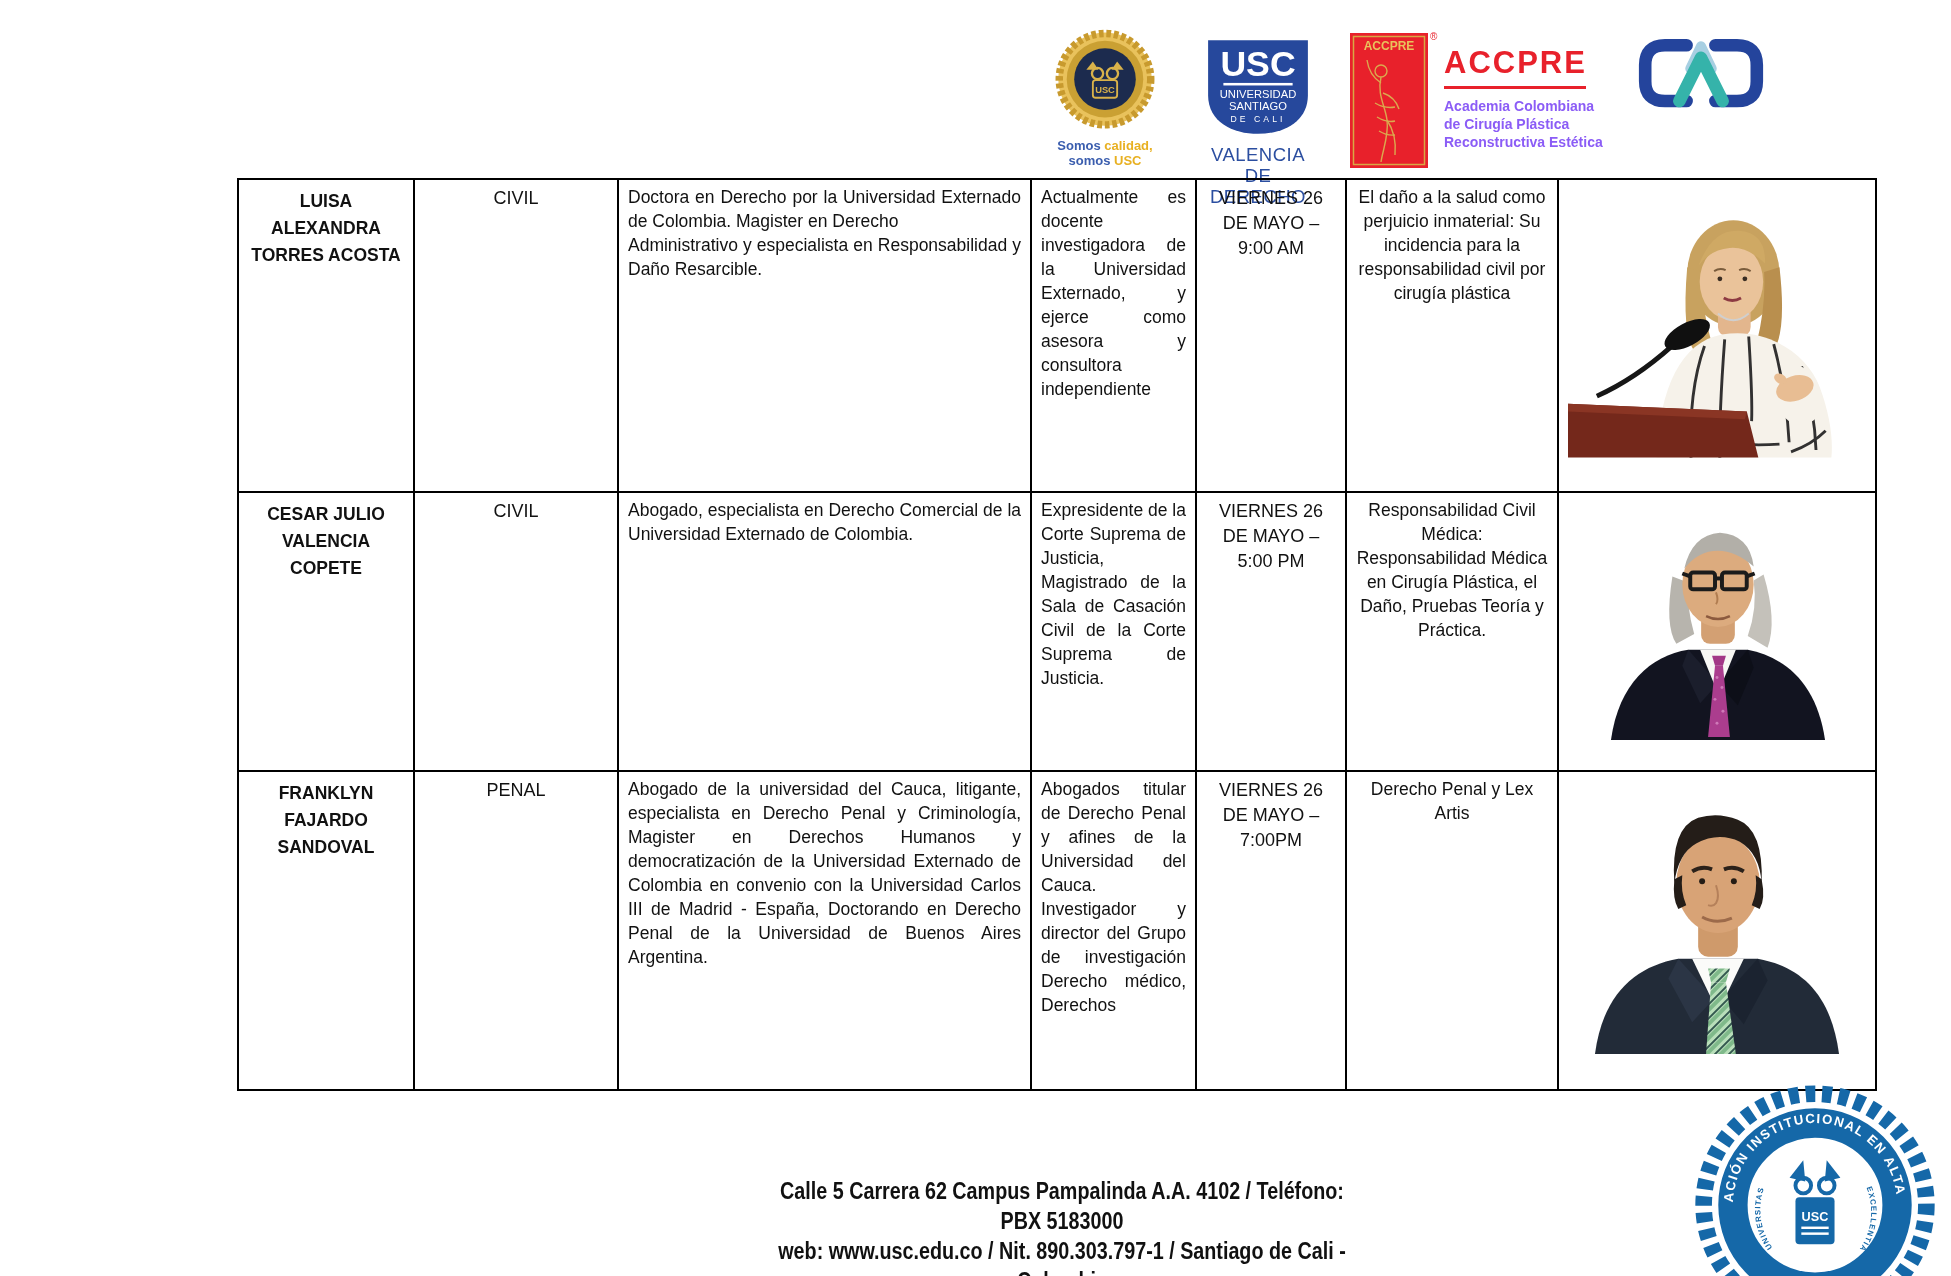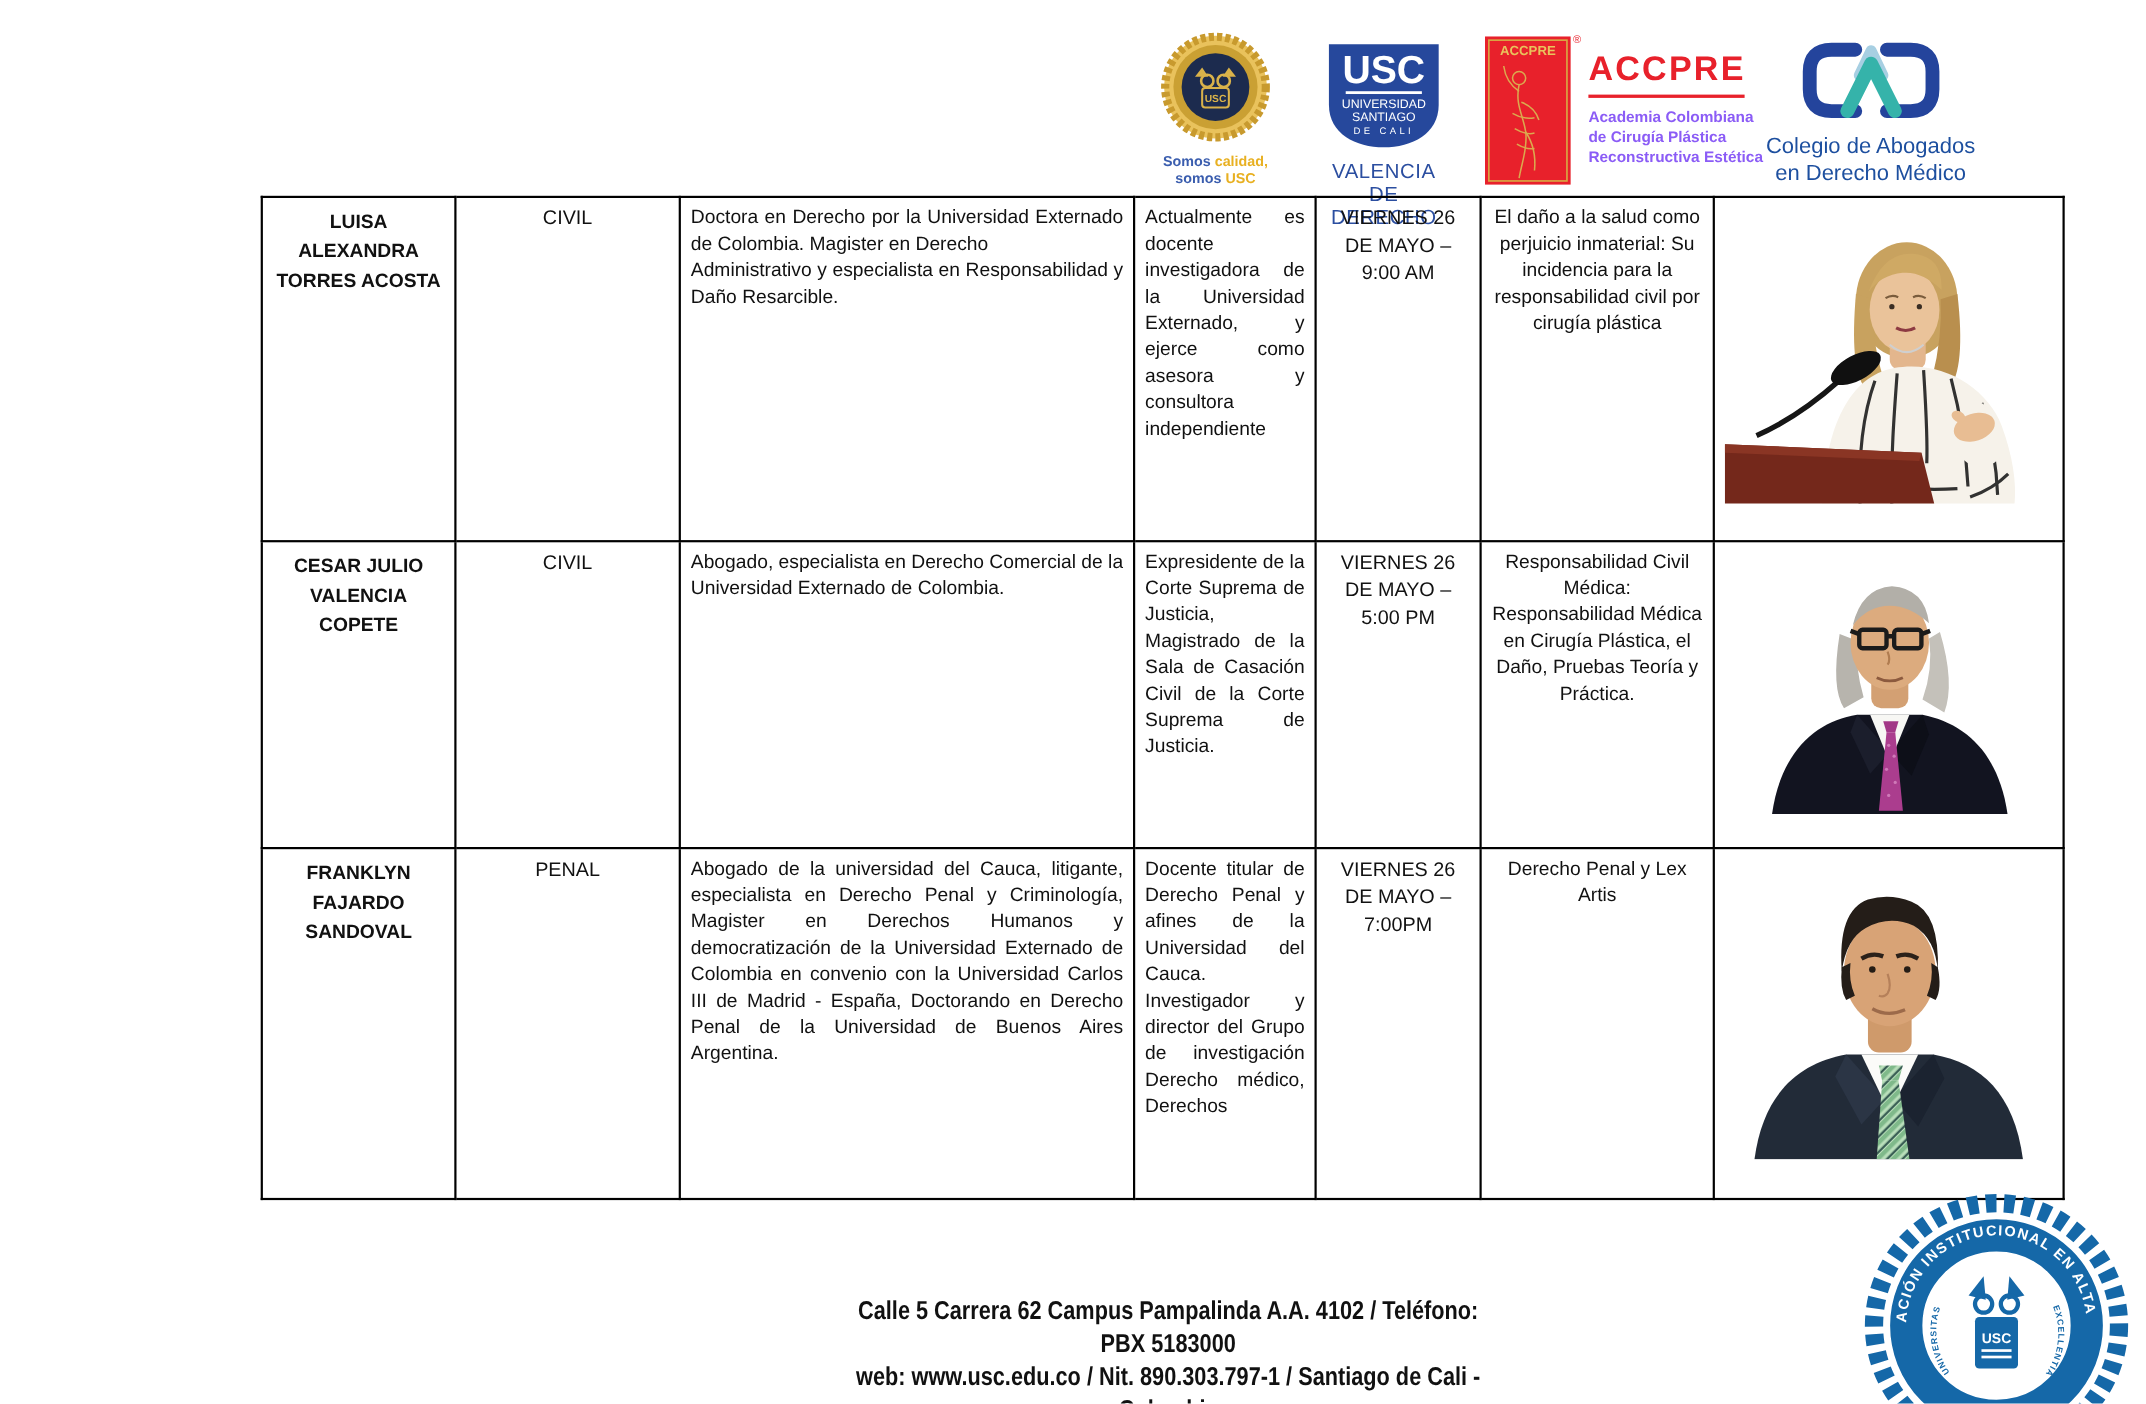--- a/index.html
+++ b/index.html
@@ -121,24 +121,20 @@
 
   <div class="logo-box" id="cad-box">
     <svg viewBox="0 0 140 84">
       <g fill="none" stroke-linecap="round" stroke-linejoin="round">
         <path d="M54,10 H30 C15,10 8,18 8,32 V50 C8,64 15,72 30,72 H54" stroke="#24449c" stroke-width="14"></path>
         <path d="M86,10 H110 C125,10 132,18 132,32 V50 C132,64 125,72 110,72 H86" stroke="#24449c" stroke-width="14"></path>
         <path d="M58,36 L70,11 L82,36" stroke="#a7cfe2" stroke-width="11"></path>
         <path d="M46,72 L70,24 L94,72" stroke="#35b3aa" stroke-width="14"></path>
       </g>
     </svg>
-    <div class="cad-caption">
-      <span>Colegio de Abogados</span><br>
-      <span>en Derecho Médico</span>
-    </div>
   </div>
 
   <table id="speakers-table">
     <colgroup>
       <col style="width:176px">
         <col style="width:204px">
         <col style="width:413px">
       <col style="width:165px">
         <col style="width:150px">
         <col style="width:212px">
@@ -264,21 +260,21 @@
       <td>
             <div class="clip name">FRANKLYN FAJARDO SANDOVAL</div>
           </td>
       <td>
             <div class="clip cell-txt area">PENAL</div>
           </td>
       <td>
             <div class="clip cell-txt bio">Abogado de la universidad del Cauca, litigante, especialista en Derecho Penal y Criminología, Magister en Derechos Humanos y democratización de la Universidad Externado de Colombia en convenio con la Universidad Carlos III de Madrid - España, Doctorando en Derecho Penal de la Universidad de Buenos Aires Argentina.</div>
           </td>
       <td>
-            <div class="clip cell-txt role">Docente titular de Derecho Penal y afines de la Universidad del Cauca. Investigador y director del Grupo de investigación Derecho médico, Derechos</div>
+            <div class="clip cell-txt role">Abogados titular de Derecho Penal y afines de la Universidad del Cauca. Investigador y director del Grupo de investigación Derecho médico, Derechos</div>
           </td>
       <td>
             <div class="clip sched">VIERNES 26 DE MAYO – 7:00PM</div>
           </td>
       <td>
             <div class="clip cell-txt topic">Derecho Penal y Lex Artis</div>
           </td>
       <td class="c-photo">
         <div class="photo-wrap" style="padding-top:10px;">
           <svg viewBox="0 0 254 268" width="252" height="266">

